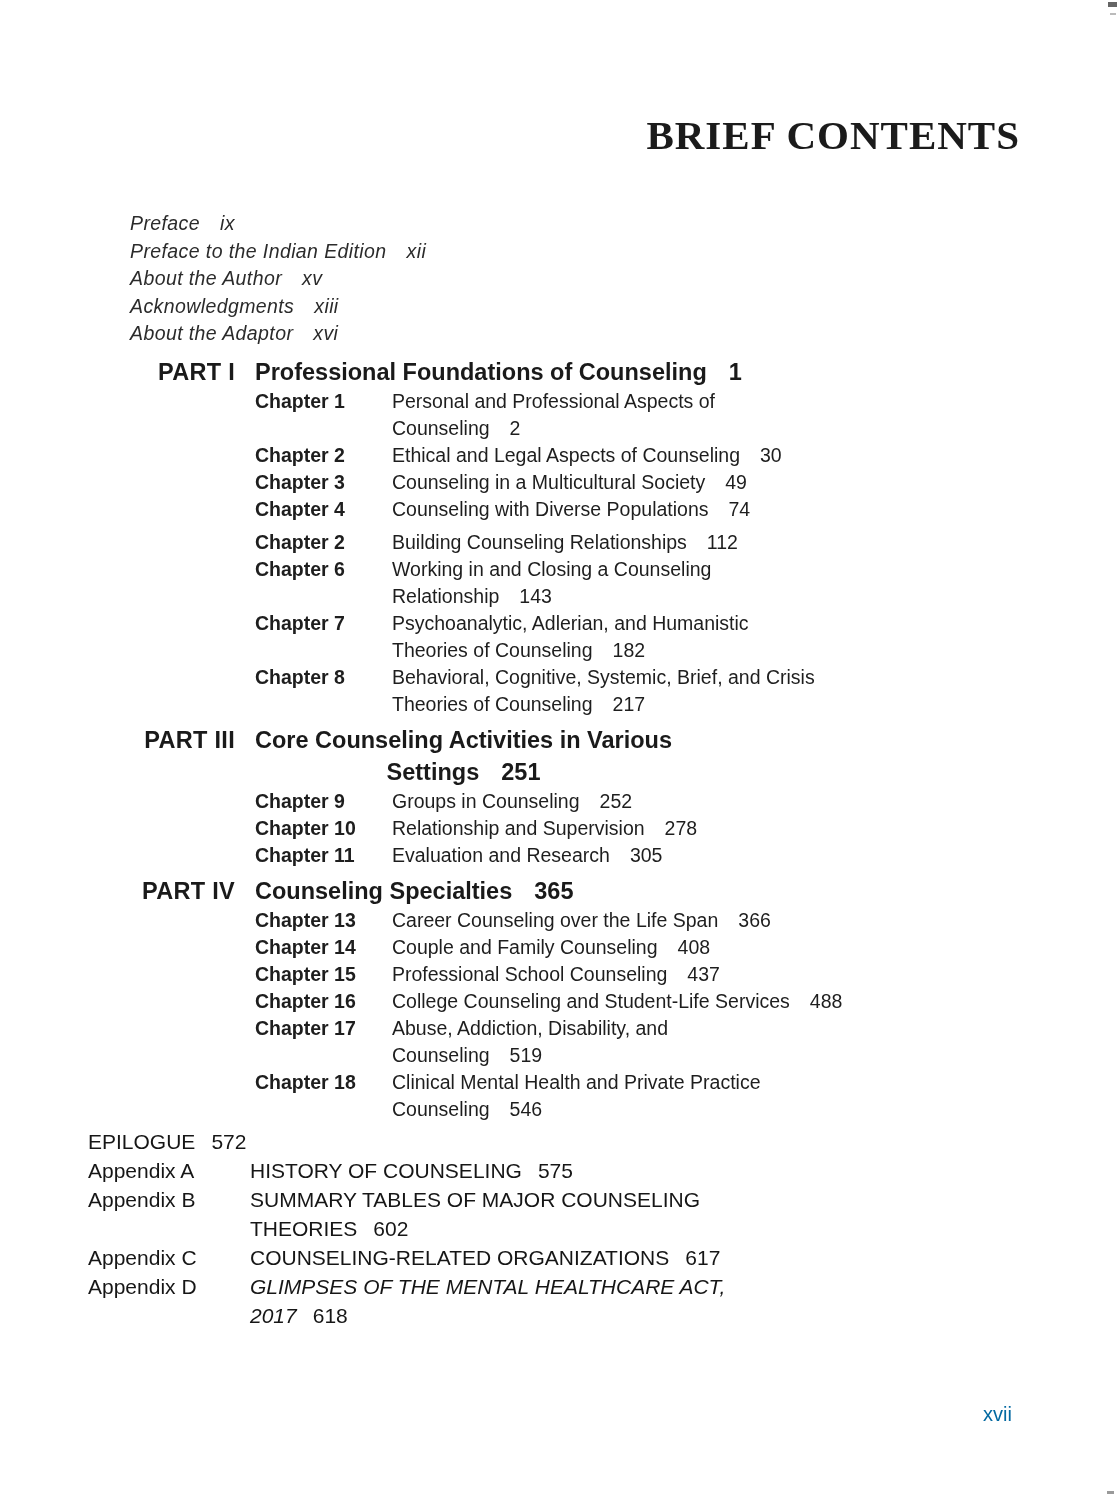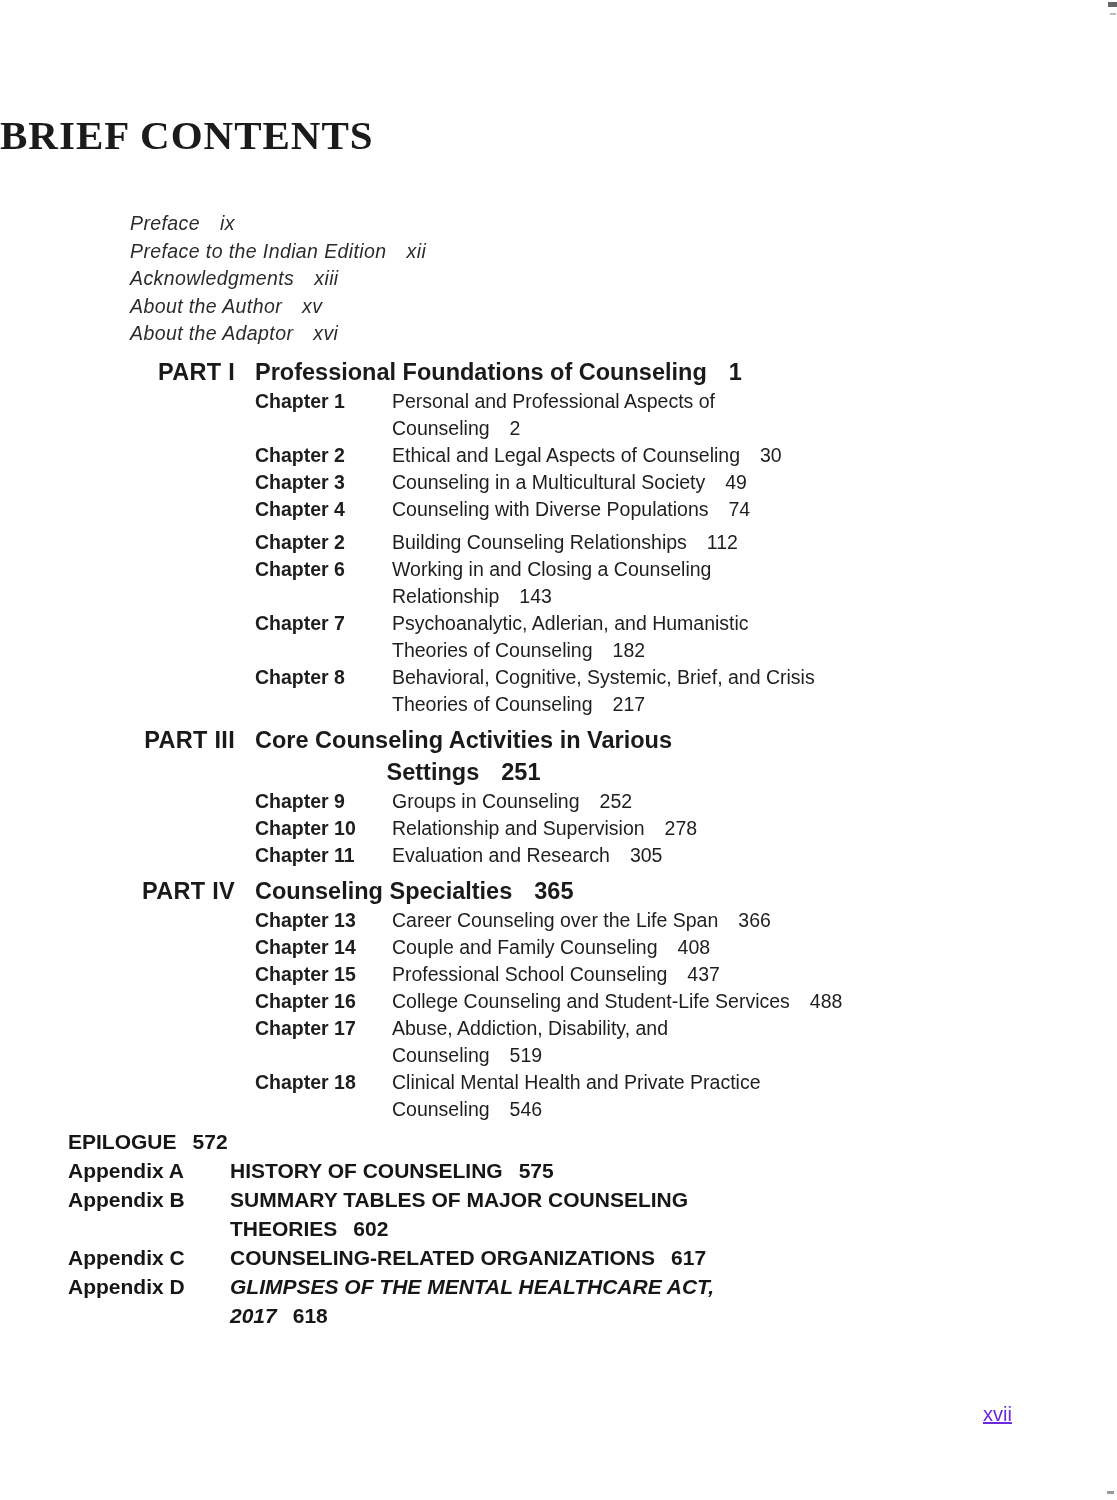--- a/index.html
+++ b/index.html
@@ -7,21 +7,21 @@
     position:relative;width:1117px;height:1500px;background:#ffffff;
     color:#1e1e1e;font-family:"Liberation Sans",sans-serif;overflow:hidden;
   }
   
   .artifact{position:absolute;}
   .artifact-tr{right:0;top:2px;width:9px;height:5px;background:#4a4a4a;opacity:.85;}
   .artifact-tr2{right:1px;top:13px;width:6px;height:2px;background:#bbb;}
   .artifact-br{right:3px;bottom:6px;width:7px;height:3px;background:#9a9a9a;}
 
   .title{
-    margin:0;padding-top:112px;width:1020px;text-align:left;
+    margin:0;padding-top:112px;width:1020px;text-align:right;
     font-family:"Liberation Serif",serif;font-weight:bold;font-size:41px;
     line-height:46px;letter-spacing:1px;color:#1b1b1b;
   }
 
   .front-matter{
     margin:52px 0 0 130px;font-style:italic;font-size:19.5px;
     line-height:27.5px;color:#2b2b2b;letter-spacing:.4px;
   }
   .fm-row .pg{}
 
@@ -32,45 +32,45 @@
   .part-label{width:107px;text-align:right;flex:none;letter-spacing:.3px;}
   .part-title{margin-left:20px;text-align:center;}
   .part-title .pg{margin-left:22px;}
   .chapters{margin-left:127px;}
   .chapter{display:flex;}
   .ch-label{width:137px;flex:none;font-weight:bold;}
   .ch-body{flex:1;}
   .line{display:block;}
   .pg{margin-left:20px;}
 
-  .back{margin-left:68px;margin-top:4px;font-weight:bold;font-size:21px;line-height:29px;color:#161616;}
+  .back{margin-left:88px;margin-top:4px;font-weight:normal;font-size:21px;line-height:29px;color:#161616;}
   .back-row{display:flex;}
   .back-label{width:162px;flex:none;}
   .back-body{flex:1;}
   .back-body.italic .t{font-style:italic;}
   .back .pg{margin-left:16px;font-style:normal;}
   .epilogue .pg{margin-left:16px;}
 
-  .folio{position:absolute;left:983px;top:1403px;font-size:20px;color:#6d28d9;text-decoration:underline;}
+  .folio{position:absolute;left:983px;top:1403px;font-size:20px;color:#0369a1;}
 </style>
 </head>
 <body>
 
 <div class="page">
   <div class="artifact artifact-tr"></div>
   <div class="artifact artifact-tr2"></div>
   <div class="artifact artifact-br"></div>
 
   <h1 class="title">BRIEF CONTENTS</h1>
 
   <div class="front-matter">
     <div class="fm-row"><span>Preface</span><span class="pg">ix</span></div>
     <div class="fm-row"><span>Preface to the Indian Edition</span><span class="pg">xii</span></div>
+    <div class="fm-row"><span>About the Author</span><span class="pg">xv</span></div>
     <div class="fm-row"><span>Acknowledgments</span><span class="pg">xiii</span></div>
-    <div class="fm-row"><span>About the Author</span><span class="pg">xv</span></div>
     <div class="fm-row"><span>About the Adaptor</span><span class="pg">xvi</span></div>
   </div>
 
   <div class="toc">
 
     <section class="part">
       <div class="part-heading">
         <span class="part-label">PART I</span>
         <div class="part-title">
           <div class="line"><span class="t">Professional Foundations of Counseling</span><span class="pg">1</span></div>

